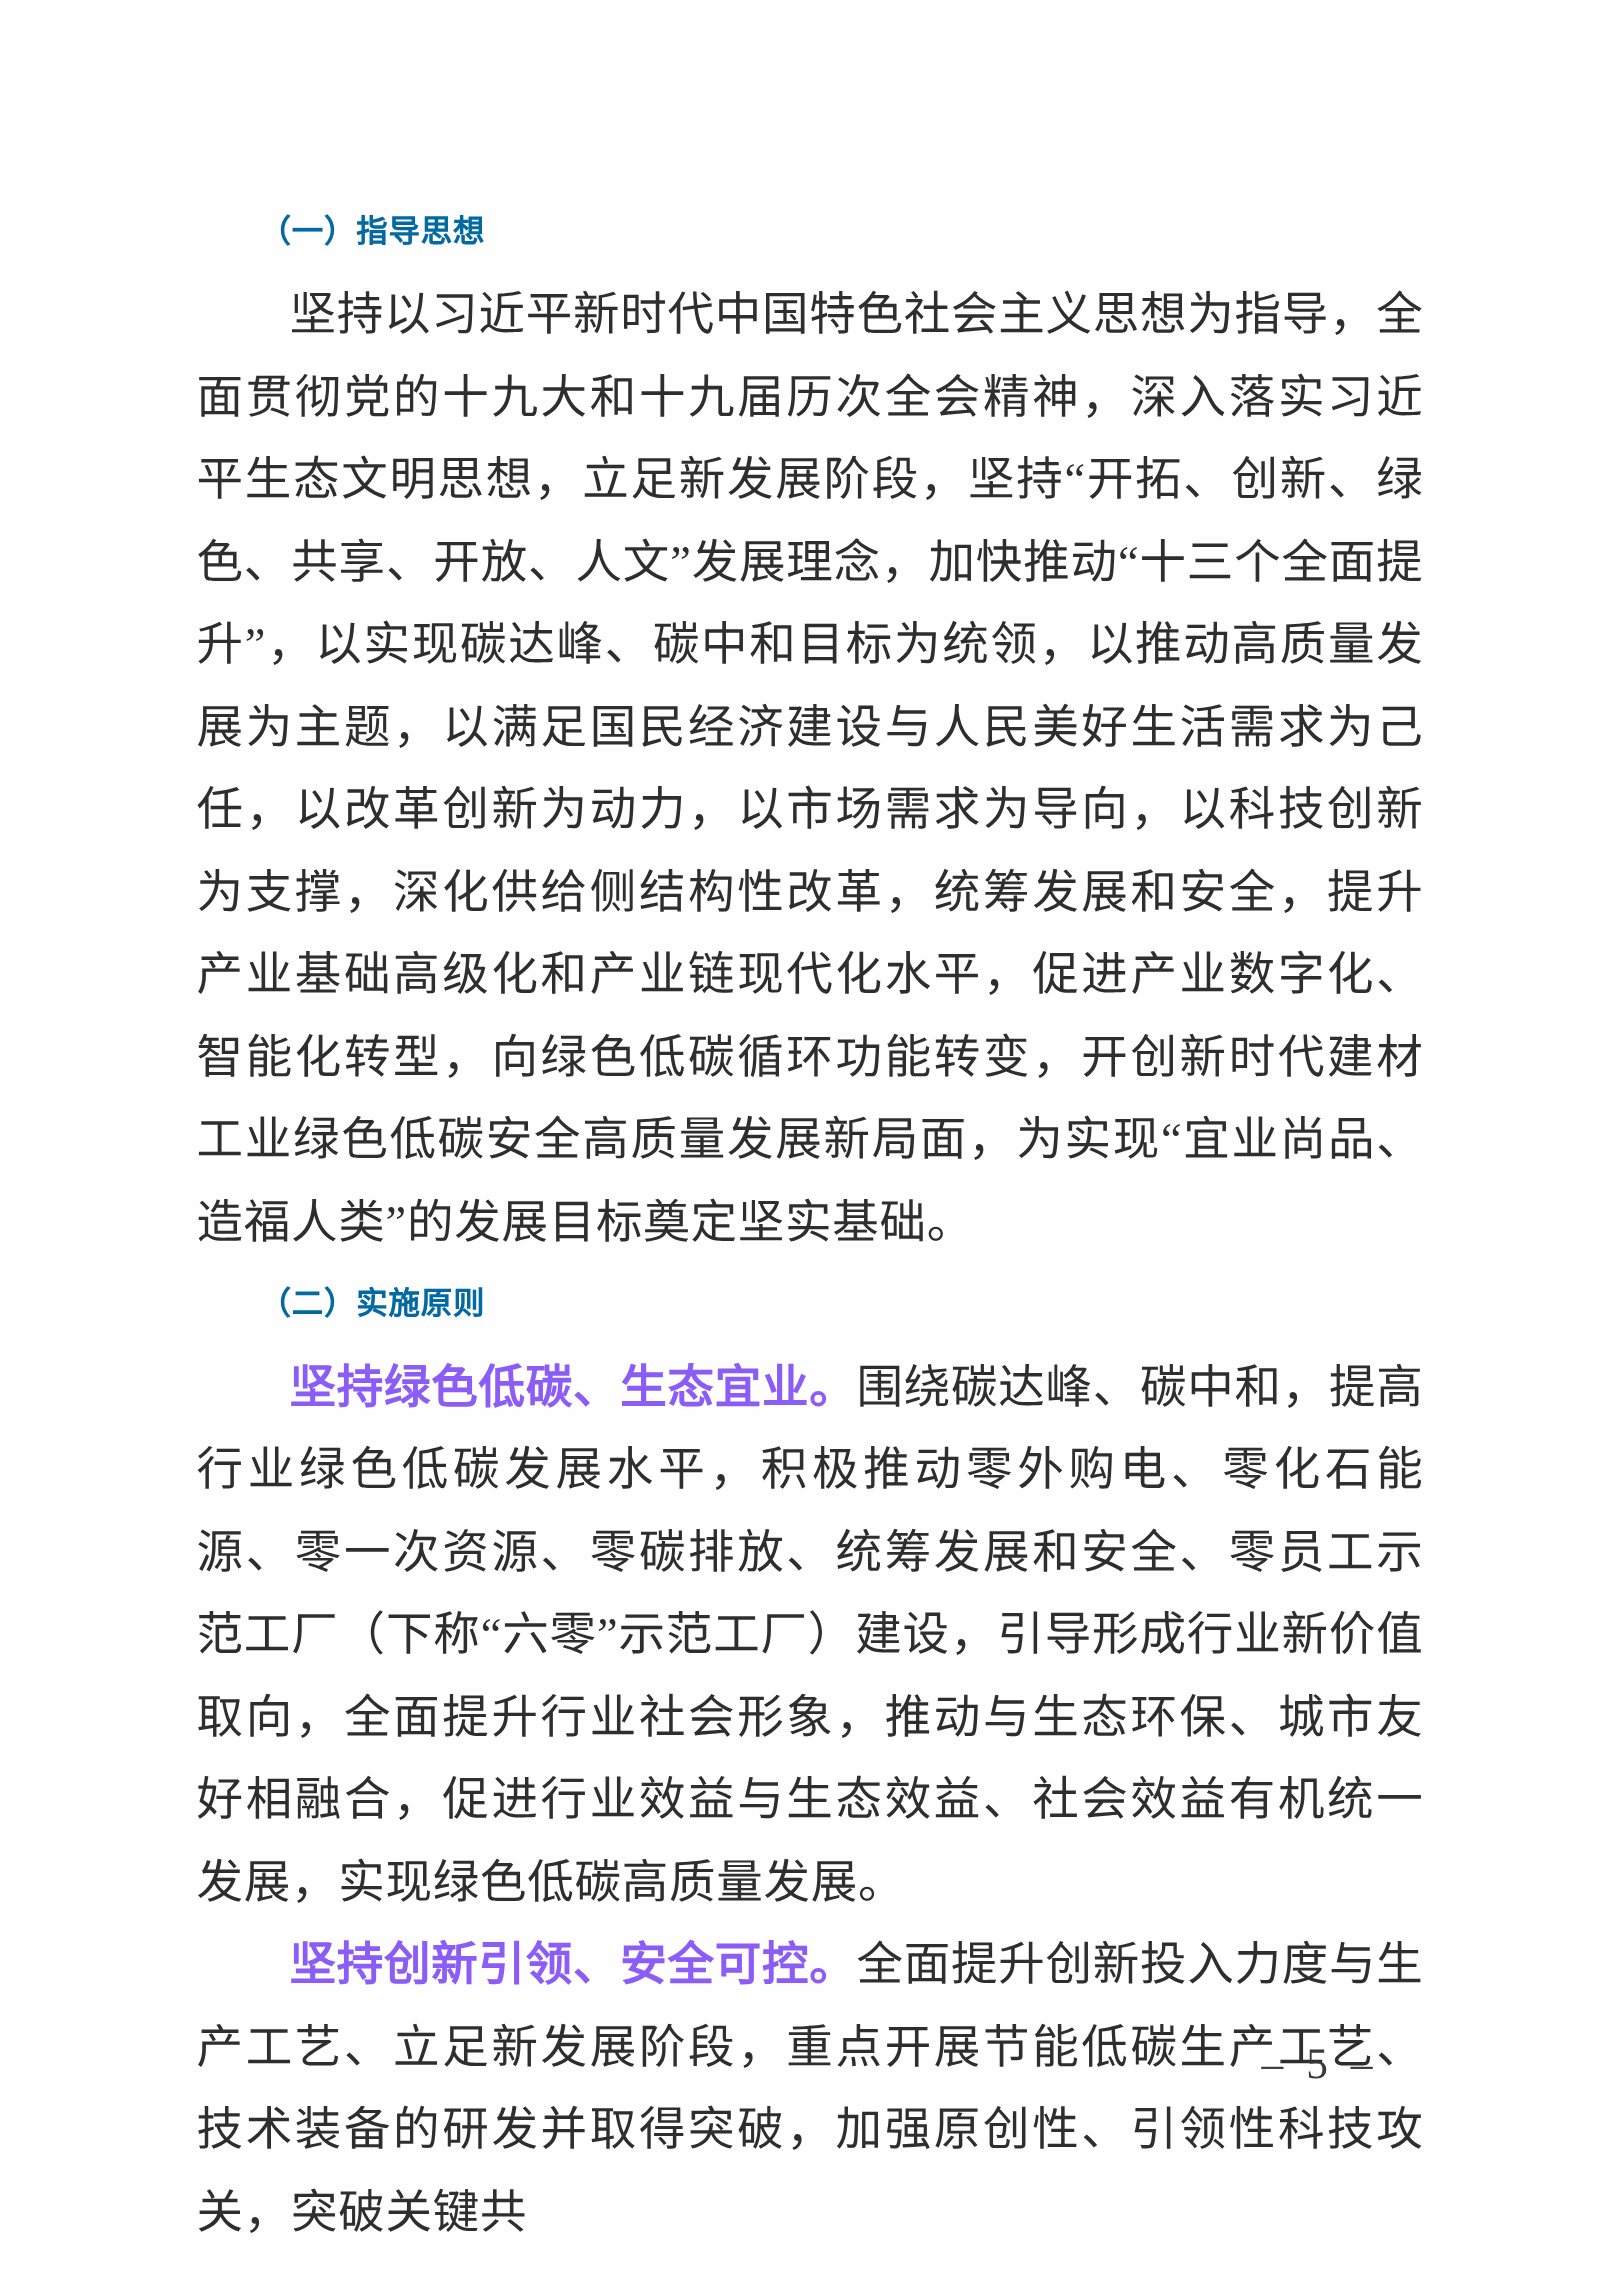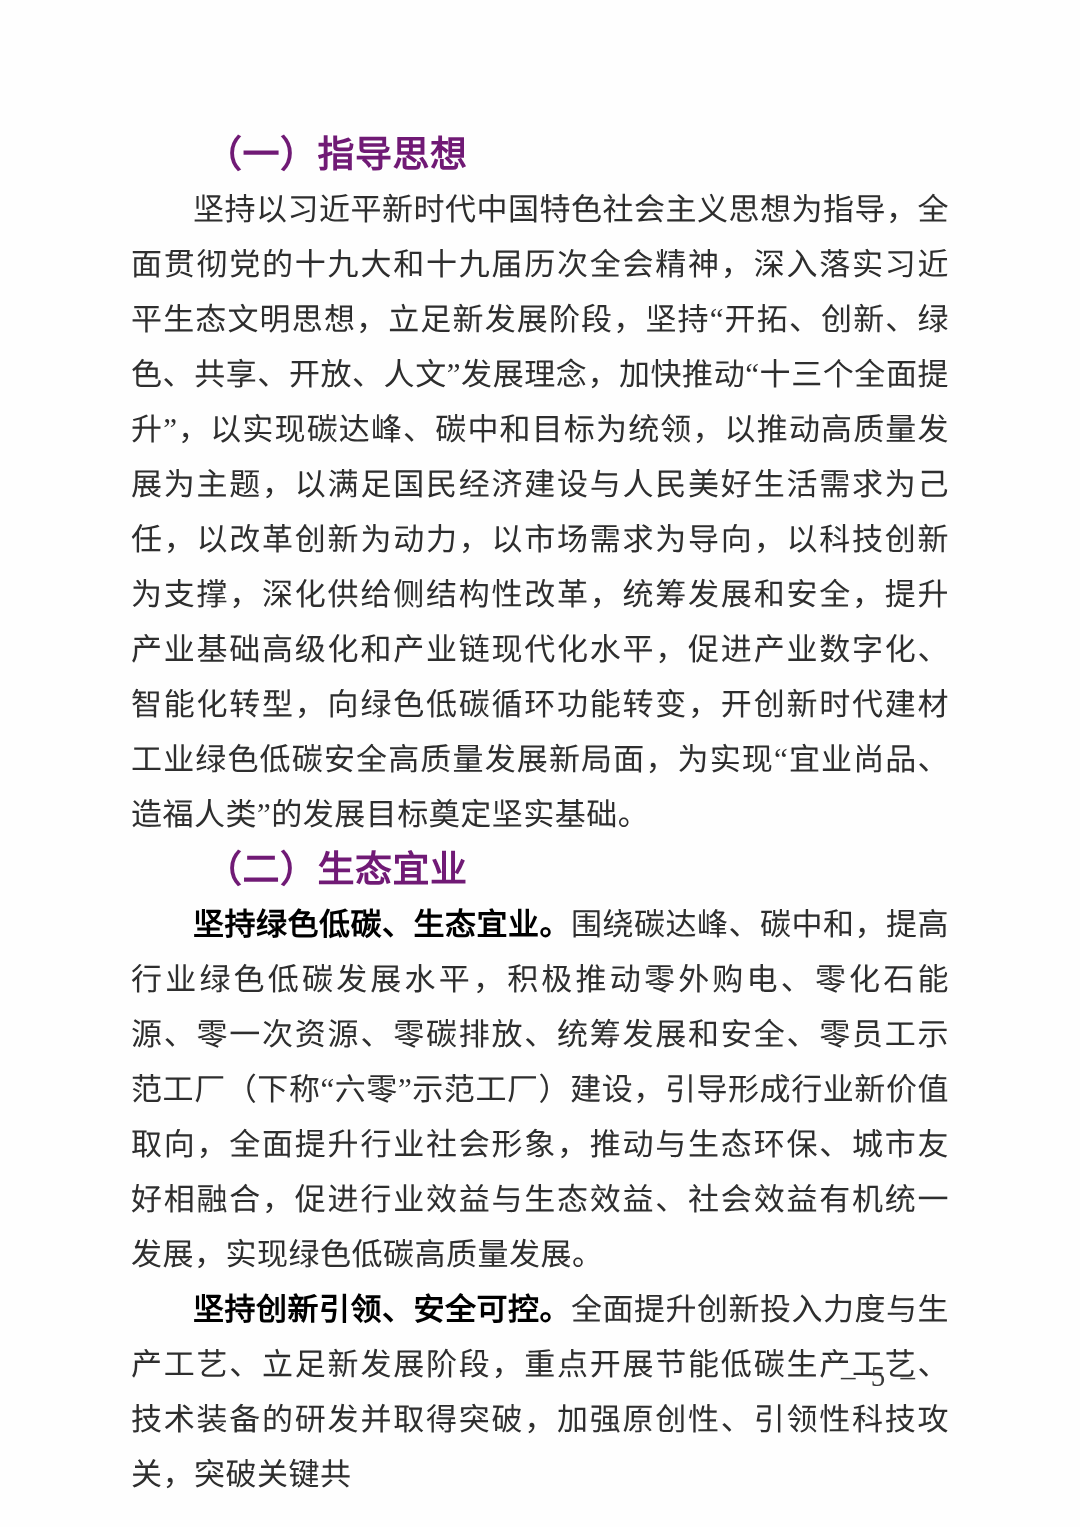--- a/index.html
+++ b/index.html
@@ -24,34 +24,34 @@
     top: 127px;
     width: 818px;
     font-size: 31px;
     line-height: 55px;
     text-align: justify;
     text-justify: inter-character;
     letter-spacing: 0.5px;
   }
   .section-heading {
     margin: 0;
-    font-size: 37px;
+    font-size: 21px;
     font-weight: 600;
     text-indent: 2em;
     line-height: 55px;
-    color: #701a75;
+    color: #0369a1;
   }
   .para {
     margin: 0;
     text-indent: 2em;
     color: #2e2e2e;
   }
   .para .lead-bold {
     font-weight: 700;
-    color: #000000;
+    color: #8b5cf6;
   }
   .page-number {
     position: absolute;
     top: 1360px;
     left: 0;
     width: 100%;
     text-align: center;
     padding-left: 680px;
     box-sizing: border-box;
     font-size: 29px;
@@ -63,21 +63,21 @@
 </head>
 <body>
 
 <div class="page">
   <div class="content">
 
     <h3 class="section-heading">（一）指导思想</h3>
 
     <p class="para">坚持以习近平新时代中国特色社会主义思想为指导，全面贯彻党的十九大和十九届历次全会精神，深入落实习近平生态文明思想，立足新发展阶段，坚持“开拓、创新、绿色、共享、开放、人文”发展理念，加快推动“十三个全面提升”，以实现碳达峰、碳中和目标为统领，以推动高质量发展为主题，以满足国民经济建设与人民美好生活需求为己任，以改革创新为动力，以市场需求为导向，以科技创新为支撑，深化供给侧结构性改革，统筹发展和安全，提升产业基础高级化和产业链现代化水平，促进产业数字化、智能化转型，向绿色低碳循环功能转变，开创新时代建材工业绿色低碳安全高质量发展新局面，为实现“宜业尚品、造福人类”的发展目标奠定坚实基础。</p>
 
-    <h3 class="section-heading">（二）生态宜业</h3>
+    <h3 class="section-heading">（二）实施原则</h3>
 
     <p class="para"><span class="lead-bold">坚持绿色低碳、生态宜业。</span><span>围绕碳达峰、碳中和，提高行业绿色低碳发展水平，积极推动零外购电、零化石能源、零一次资源、零碳排放、统筹发展和安全、零员工示范工厂（下称“六零”示范工厂）建设，引导形成行业新价值取向，全面提升行业社会形象，推动与生态环保、城市友好相融合，促进行业效益与生态效益、社会效益有机统一发展，实现绿色低碳高质量发展。</span></p>
 
     <p class="para"><span class="lead-bold">坚持创新引领、安全可控。</span><span>全面提升创新投入力度与生产工艺、立足新发展阶段，重点开展节能低碳生产工艺、技术装备的研发并取得突破，加强原创性、引领性科技攻关，突破关键共</span></p>
 
   </div>
 
   <div class="page-number">– 5 –</div>
 </div>
 

